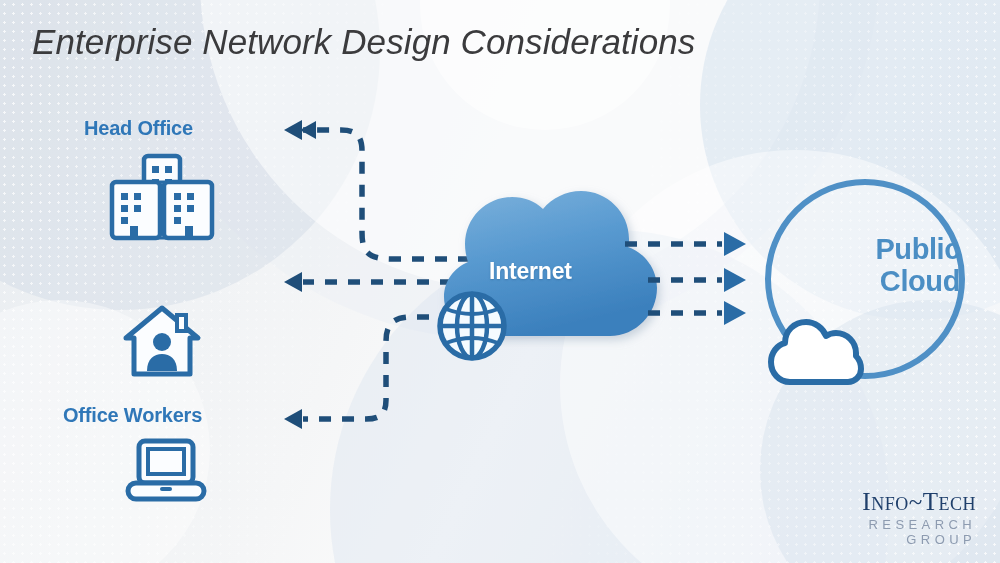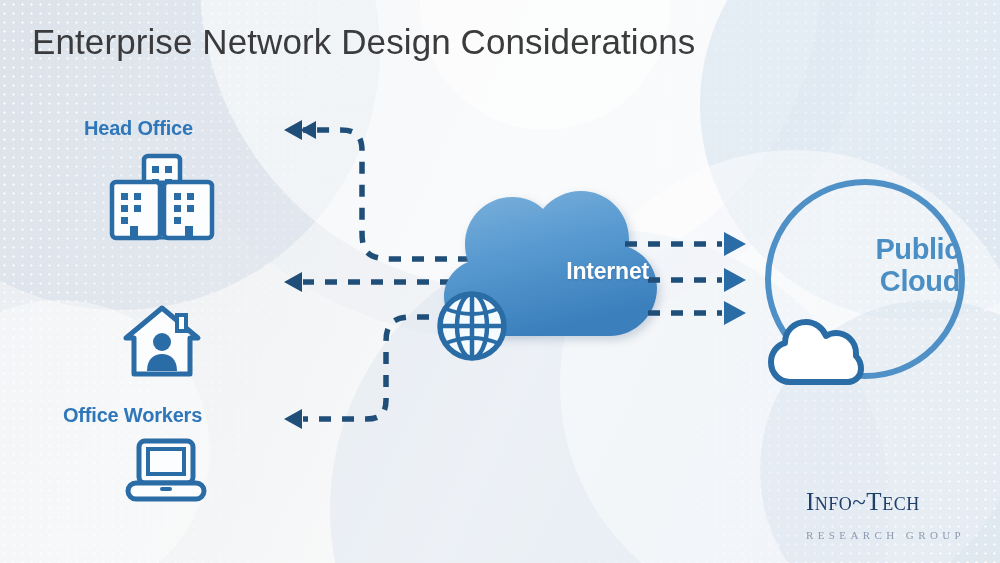--- a/index.html
+++ b/index.html
@@ -31,20 +31,21 @@
   .c6{width:300px;height:300px;left:-90px;top:300px;background:rgba(255,255,255,.40);}
   .c7{width:760px;height:760px;left:120px;top:-420px;background:rgba(236,240,245,.6);}
   .c8{width:340px;height:340px;left:760px;top:300px;background:rgba(210,223,236,.40);}
   .c9{width:250px;height:250px;left:420px;top:-120px;background:rgba(255,255,255,.55);}
 
   
   #title{
     position:absolute;left:32px;top:22px;
     font-size:35px;font-weight:300;color:#3b3b3d;letter-spacing:.1px;
     white-space:nowrap;
+    font-style:italic;
   }
 
   
   .node-label{
     position:absolute;
     font-size:20px;font-weight:bold;color:#2f77b8;
     letter-spacing:-.2px;white-space:nowrap;text-align:left;
   }
   #lbl-head{left:84px;top:117px;}
   #lbl-remote{left:69px;top:270px;}
@@ -52,46 +53,46 @@
 
   .node-icon{position:absolute;}
   #ico-head{left:106px;top:152px;}
   #ico-remote{left:120px;top:302px;}
   #ico-mobile{left:124px;top:437px;}
 
   
   #wires{position:absolute;left:0;top:0;width:1000px;height:563px;}
   #internet-text{
     position:absolute;left:489px;top:258px;width:160px;
-    text-align:right;font-size:23px;font-weight:bold;color:#ffffff;
+    text-align:left;font-size:23px;font-weight:bold;color:#ffffff;
     letter-spacing:-.2px;
     text-shadow:0 1px 2px rgba(30,80,130,.35);
   }
   #globe{position:absolute;left:432px;top:286px;}
 
   
   #pubcloud-ring{position:absolute;left:762px;top:176px;}
   #pubcloud-text{
     position:absolute;left:770px;top:233px;width:190px;
     text-align:right;font-size:29px;font-weight:bold;color:#4b8ec4;
     line-height:1.12;letter-spacing:-.4px;
   }
   #pubcloud-icon{position:absolute;left:766px;top:314px;}
 
   
-  #logo{position:absolute;left:806px;top:489px;text-align:left;width:170px;}
+  #logo{position:absolute;left:806px;top:489px;text-align:right;width:170px;}
   #logo-main{
     font-family:"Liberation Serif", serif;
     font-size:25px;color:#1f3f6b;letter-spacing:.5px;
     font-variant:small-caps;line-height:1;
   }
   #logo-sub{
-    margin-top:15px;
-    font-family:Liberation Serif, serif;
-    font-size:11px;color:#8d9bb0;letter-spacing:4.4px;
+    margin-top:3px;
+    font-family:Liberation Sans, sans-serif;
+    font-size:13px;color:#8d9bb0;letter-spacing:4.4px;
     font-weight:normal;
   }
 </style>
 </head>
 <body>
 
 <div id="slide">
 
   <div class="bg-layer">
     <div class="circ c7"></div>

